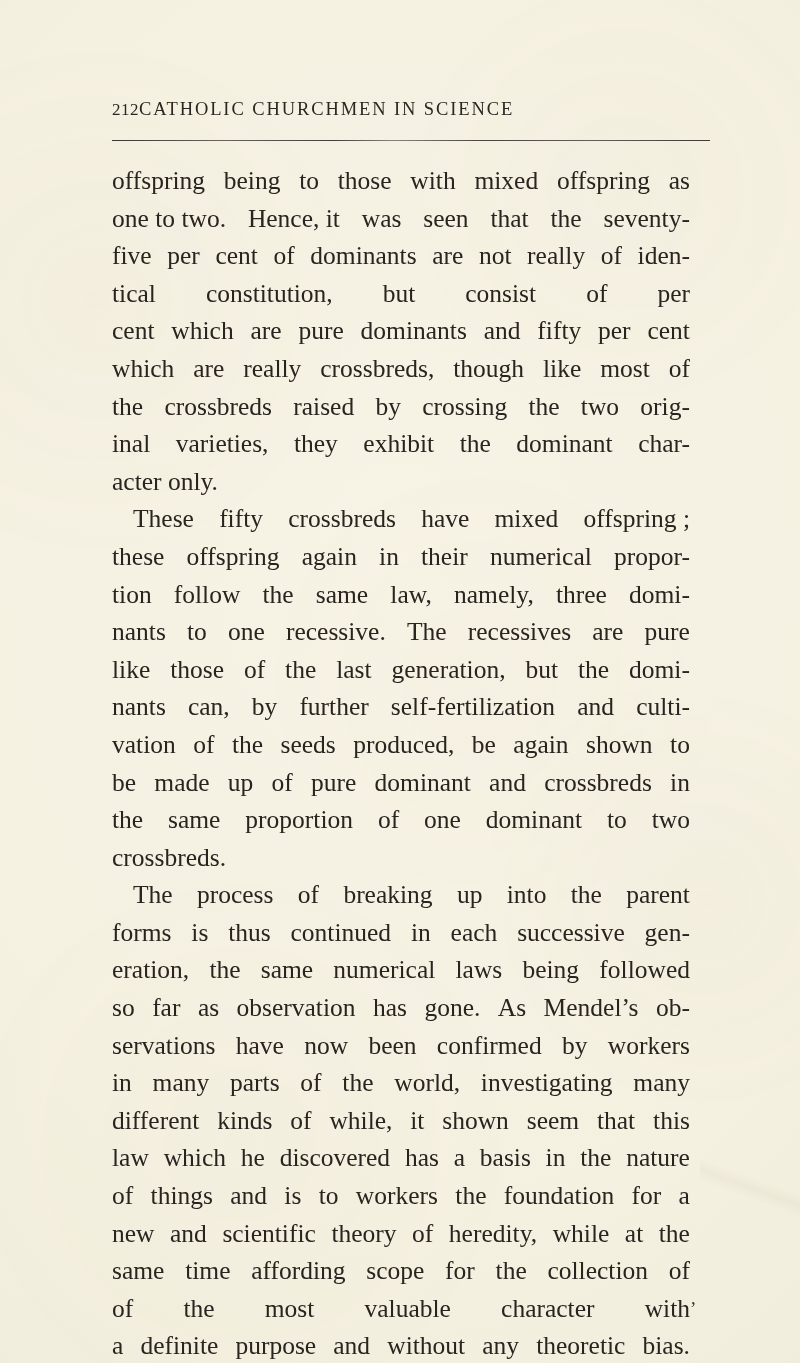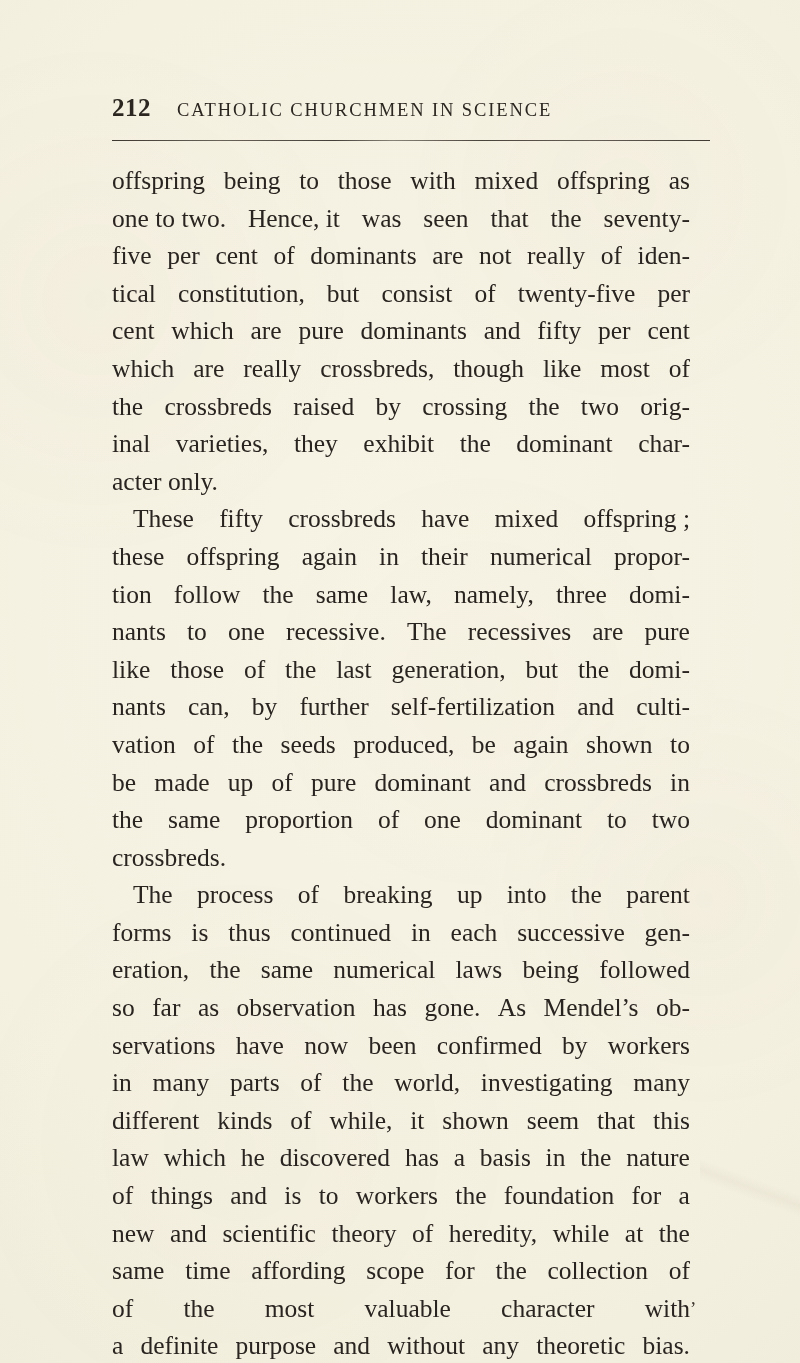--- a/index.html
+++ b/index.html
@@ -62,29 +62,27 @@
     width: 598px;
     height: 26px;
     white-space: nowrap;
     color: #2c2621;
     font-size: 20px;
     line-height: 26px;
   }
 
   .folio {
     display: inline-block;
-    font-size: 25px;
+    font-size: 17px;
     letter-spacing: 0.5px;
     font-variant-numeric: oldstyle-nums;
-    font-weight: bold;
   }
 
   .head-title {
     display: inline-block;
-    margin-left: 26px;
     font-size: 18.5px;
     letter-spacing: 1.9px;
     text-transform: uppercase;
   }
 
   .head-rule {
     position: absolute;
     left: 0;
     top: 140px;
     width: 598px;
@@ -193,21 +191,20 @@
             <span class="w">really</span>
             <span class="w">of</span>
             <span class="w">iden-</span>
           </span>
         <span class="ln j">
             <span class="w">tical</span>
             <span class="w">constitution,</span>
             <span class="w">but</span>
             <span class="w">consist</span>
             <span class="w">of</span>
-            <span class="w">twenty-five</span>
             <span class="w">per</span>
           </span>
         <span class="ln j">
             <span class="w">cent</span>
             <span class="w">which</span>
             <span class="w">are</span>
             <span class="w">pure</span>
             <span class="w">dominants</span>
             <span class="w">and</span>
             <span class="w">fifty</span>

